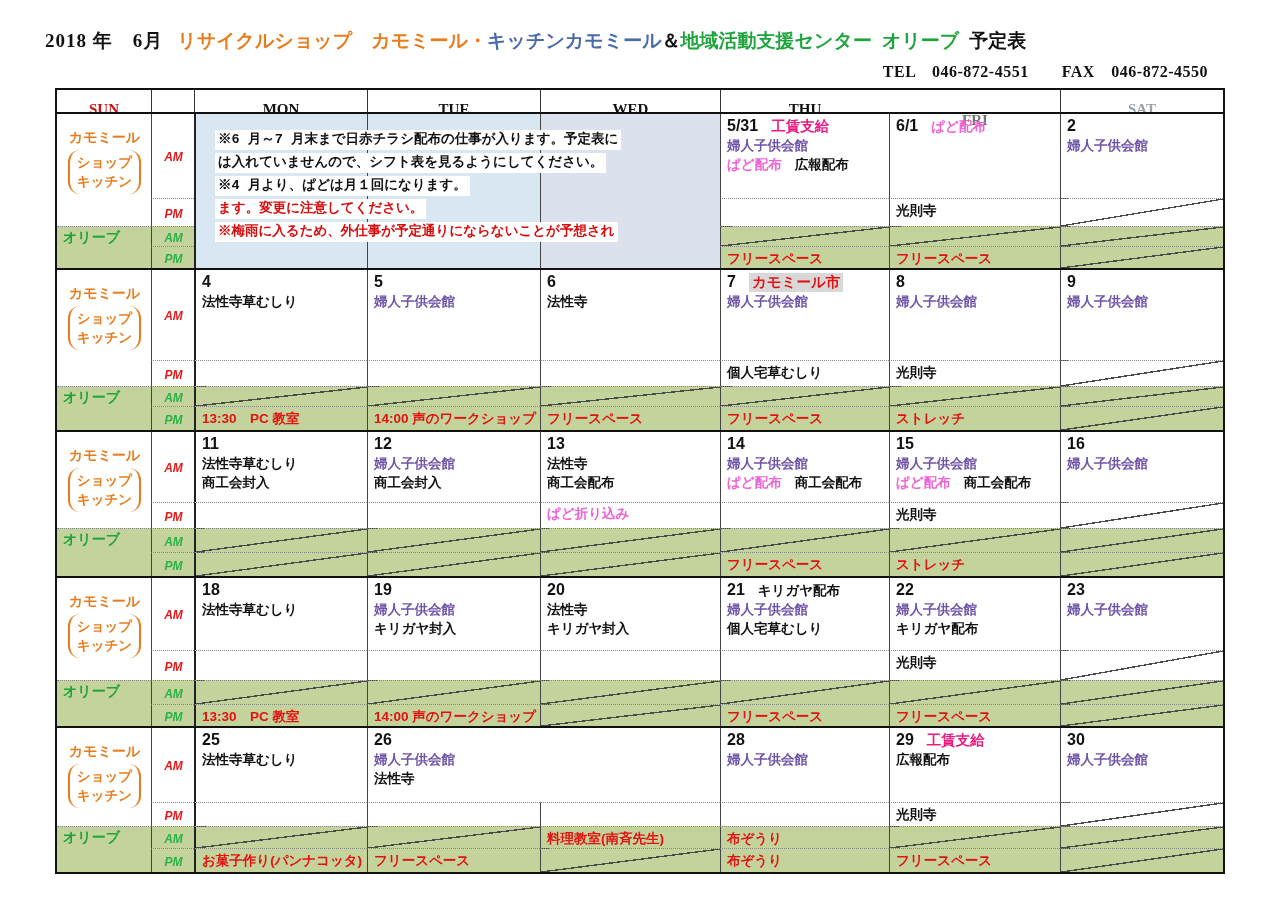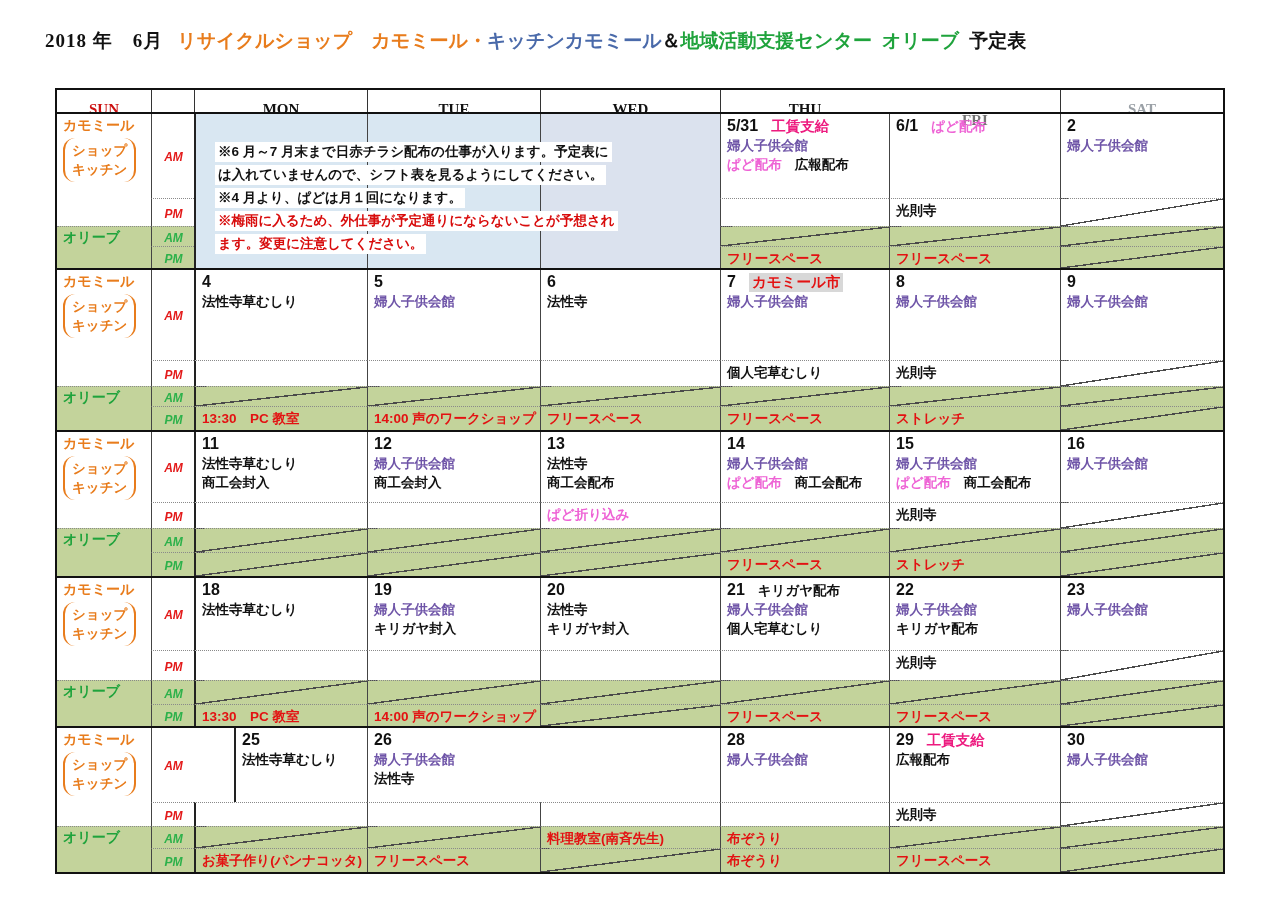--- a/index.html
+++ b/index.html
@@ -27,54 +27,55 @@
   .week{position:relative;border-top:2px solid #111;}
   .cell{position:relative;border-left:1px solid #444;padding:2px 5px 0 6px;box-sizing:border-box;overflow:hidden;}
   .cell.cfirst{border-left:none;}
   .cell.cmon{border-left:2px solid #222;}
   .rb{border-top:1px dotted #8a8a8a;}
   .nb{border-top:none !important;}
   .olive{background-color:#c3d39b;}
   .diag{background-image:linear-gradient(to bottom right,transparent calc(50% - .7px),
         #4a4a4a calc(50% - .7px),#4a4a4a calc(50% + .7px),transparent calc(50% + .7px));}
   
-  .camlabel{color:#e87c1c;font-weight:bold;font-size:14px;padding-top:3px;}
+  .camlabel{color:#e87c1c;font-weight:bold;font-size:14px;text-align:center;padding-top:15px;}
   .brk{display:inline-block;border-left:2px solid #e87c1c;border-right:2px solid #e87c1c;
        border-radius:12px;padding:3px 7px;margin-top:3px;line-height:19px;font-size:13.5px;}
   .brk span{display:block;}
   .olabel{color:#1fa33c;font-weight:bold;font-size:14px;text-align:left;padding:2px 0 0 6px;}
   .ampm{display:flex;align-items:center;justify-content:center;font-weight:bold;font-size:12px;font-style:italic;}
   .ampm.red{color:#e31919;}
   .ampm.grn{color:#2cb14a;}
   
   .ln{display:flex;gap:13px;line-height:19px;align-items:baseline;}
   .sg{font-weight:bold;font-size:13.5px;white-space:nowrap;}
   .c-date{color:#111;font-size:16px;line-height:20px;}
   .c-black{color:#111;}
   .c-purple{color:#6f55a8;}
   .c-pink{color:#ee63d5;}
   .c-magenta{color:#ed1a7f;font-size:14.5px;}
   .c-red{color:#e31212;}
   .c-redhl{color:#e31212;background:#d8d8d8;padding:0 3px;font-size:14.5px;}
   
-  .notes{position:absolute;left:158px;top:28px;width:520px;z-index:3;
-         font-family:Liberation Sans, sans-serif;}
+  .notes{position:absolute;left:158px;top:16px;width:520px;z-index:3;
+         font-family:Liberation Mono, monospace;}
   .note-line{display:block;margin-bottom:3px;}
   .note-line span{display:inline-block;background:#fff;font-size:13.5px;font-weight:600;
                   line-height:20px;padding:0 3px;}
   .note-black span{color:#111;}
   .note-red span{color:#d80c0c;}
 </style>
 </head>
 <body>
 
 <div class="page">
   <div class="title">
     <span class="t-date">2018 年　6月</span><span class="t-shop">リサイクルショップ　カモミール・</span><span class="t-kitchen">キッチンカモミール</span><span class="t-amp">＆</span><span class="t-center">地域活動支援センター</span><span class="t-olive">オリーブ</span><span class="t-suffix">予定表</span>
   </div>
+  <div class="telfax">TEL　046-872-4551　　FAX　046-872-4550</div>
 
   <div class="table">
     <div class="grid head-row" id="head-row">
         <div class="head-cell first" style="color: rgb(204, 17, 17);">SUN</div>
         <div class="head-cell" style="color: rgb(17, 17, 17);"></div>
         <div class="head-cell" style="color: rgb(17, 17, 17);">MON</div>
         <div class="head-cell" style="color: rgb(17, 17, 17);">TUE</div>
         <div class="head-cell" style="color: rgb(17, 17, 17);">WED</div>
         <div class="head-cell" style="color: rgb(17, 17, 17);">THU</div>
         <div class="head-cell" style="color: #737373; margin-top: 22px;">FRI</div>
@@ -145,22 +146,22 @@
           <div class="cell rb olive" style="grid-area: 4 / 7;">
             <div class="ln">
               <span class="sg c-red">フリースペース</span>
             </div>
           </div>
           <div class="cell rb olive diag" style="grid-area: 4 / 8;"></div>
           <div class="notes">
             <div class="note-line note-black"><span>※6 月～7 月末まで日赤チラシ配布の仕事が入ります。予定表に</span></div>
             <div class="note-line note-black"><span>は入れていませんので、シフト表を見るようにしてください。</span></div>
             <div class="note-line note-black"><span>※4 月より、ぱどは月１回になります。</span></div>
+            <div class="note-line note-red"><span>ます。変更に注意してください。</span></div>
             <div class="note-line note-red"><span>※梅雨に入るため、外仕事が予定通りにならないことが予想され</span></div>
-            <div class="note-line note-red"><span>ます。変更に注意してください。</span></div>
           </div>
         </div>
         <div class="grid week" style="grid-template-rows: 90px 26px 20px 24px;">
           <div class="cell cfirst camlabel" style="grid-area: 1 / 1 / 3;">カモミール<div class="brk"><span>ショップ</span><span>キッチン</span></div></div>
           <div class="cell cfirst olive olabel rb" style="grid-area: 3 / 1 / 5;">オリーブ</div>
           <div class="cell ampm red" style="grid-area: 1 / 2;">AM</div>
           <div class="cell ampm red rb" style="grid-area: 2 / 2;">PM</div>
           <div class="cell ampm grn olive rb" style="grid-area: 3 / 2;">AM</div>
           <div class="cell ampm grn olive rb" style="grid-area: 4 / 2;">PM</div>
           <div class="cell cmon" style="grid-area: 1 / 3;">
@@ -326,21 +327,21 @@
           <div class="cell" style="grid-area: 1 / 8;">
             <div class="ln">
               <span class="sg c-date">16</span>
             </div>
             <div class="ln">
               <span class="sg c-purple">婦人子供会館</span>
             </div>
           </div>
           <div class="cell cmon rb" style="grid-area: 2 / 3;"></div>
           <div class="cell rb" style="grid-area: 2 / 4;"></div>
-          <div class="cell rb" style="grid-area: 2 / 5;">
+          <div class="cell rb" style="grid-area: 2 / 5; font-family: Liberation Mono, monospace;">
             <div class="ln">
               <span class="sg c-pink">ぱど折り込み</span>
             </div>
           </div>
           <div class="cell rb" style="grid-area: 2 / 6;"></div>
           <div class="cell rb" style="grid-area: 2 / 7;">
             <div class="ln">
               <span class="sg c-black">光則寺</span>
             </div>
           </div>
@@ -473,21 +474,21 @@
           </div>
           <div class="cell rb olive diag" style="grid-area: 4 / 8;"></div>
         </div>
         <div class="grid week" style="grid-template-rows: 74px 24px 22px 24px;">
           <div class="cell cfirst camlabel" style="grid-area: 1 / 1 / 3;">カモミール<div class="brk"><span>ショップ</span><span>キッチン</span></div></div>
           <div class="cell cfirst olive olabel rb" style="grid-area: 3 / 1 / 5;">オリーブ</div>
           <div class="cell ampm red" style="grid-area: 1 / 2;">AM</div>
           <div class="cell ampm red rb" style="grid-area: 2 / 2;">PM</div>
           <div class="cell ampm grn olive rb" style="grid-area: 3 / 2;">AM</div>
           <div class="cell ampm grn olive rb" style="grid-area: 4 / 2;">PM</div>
-          <div class="cell cmon" style="grid-area: 1 / 3; margin-left: 40px;">
+          <div class="cell cmon" style="grid-area: 1 / 3;">
             <div class="ln">
               <span class="sg c-date">25</span>
             </div>
             <div class="ln">
               <span class="sg c-black">法性寺草むしり</span>
             </div>
           </div>
           <div class="cell" style="grid-area: 1 / 4;">
             <div class="ln">
               <span class="sg c-date">26</span>

